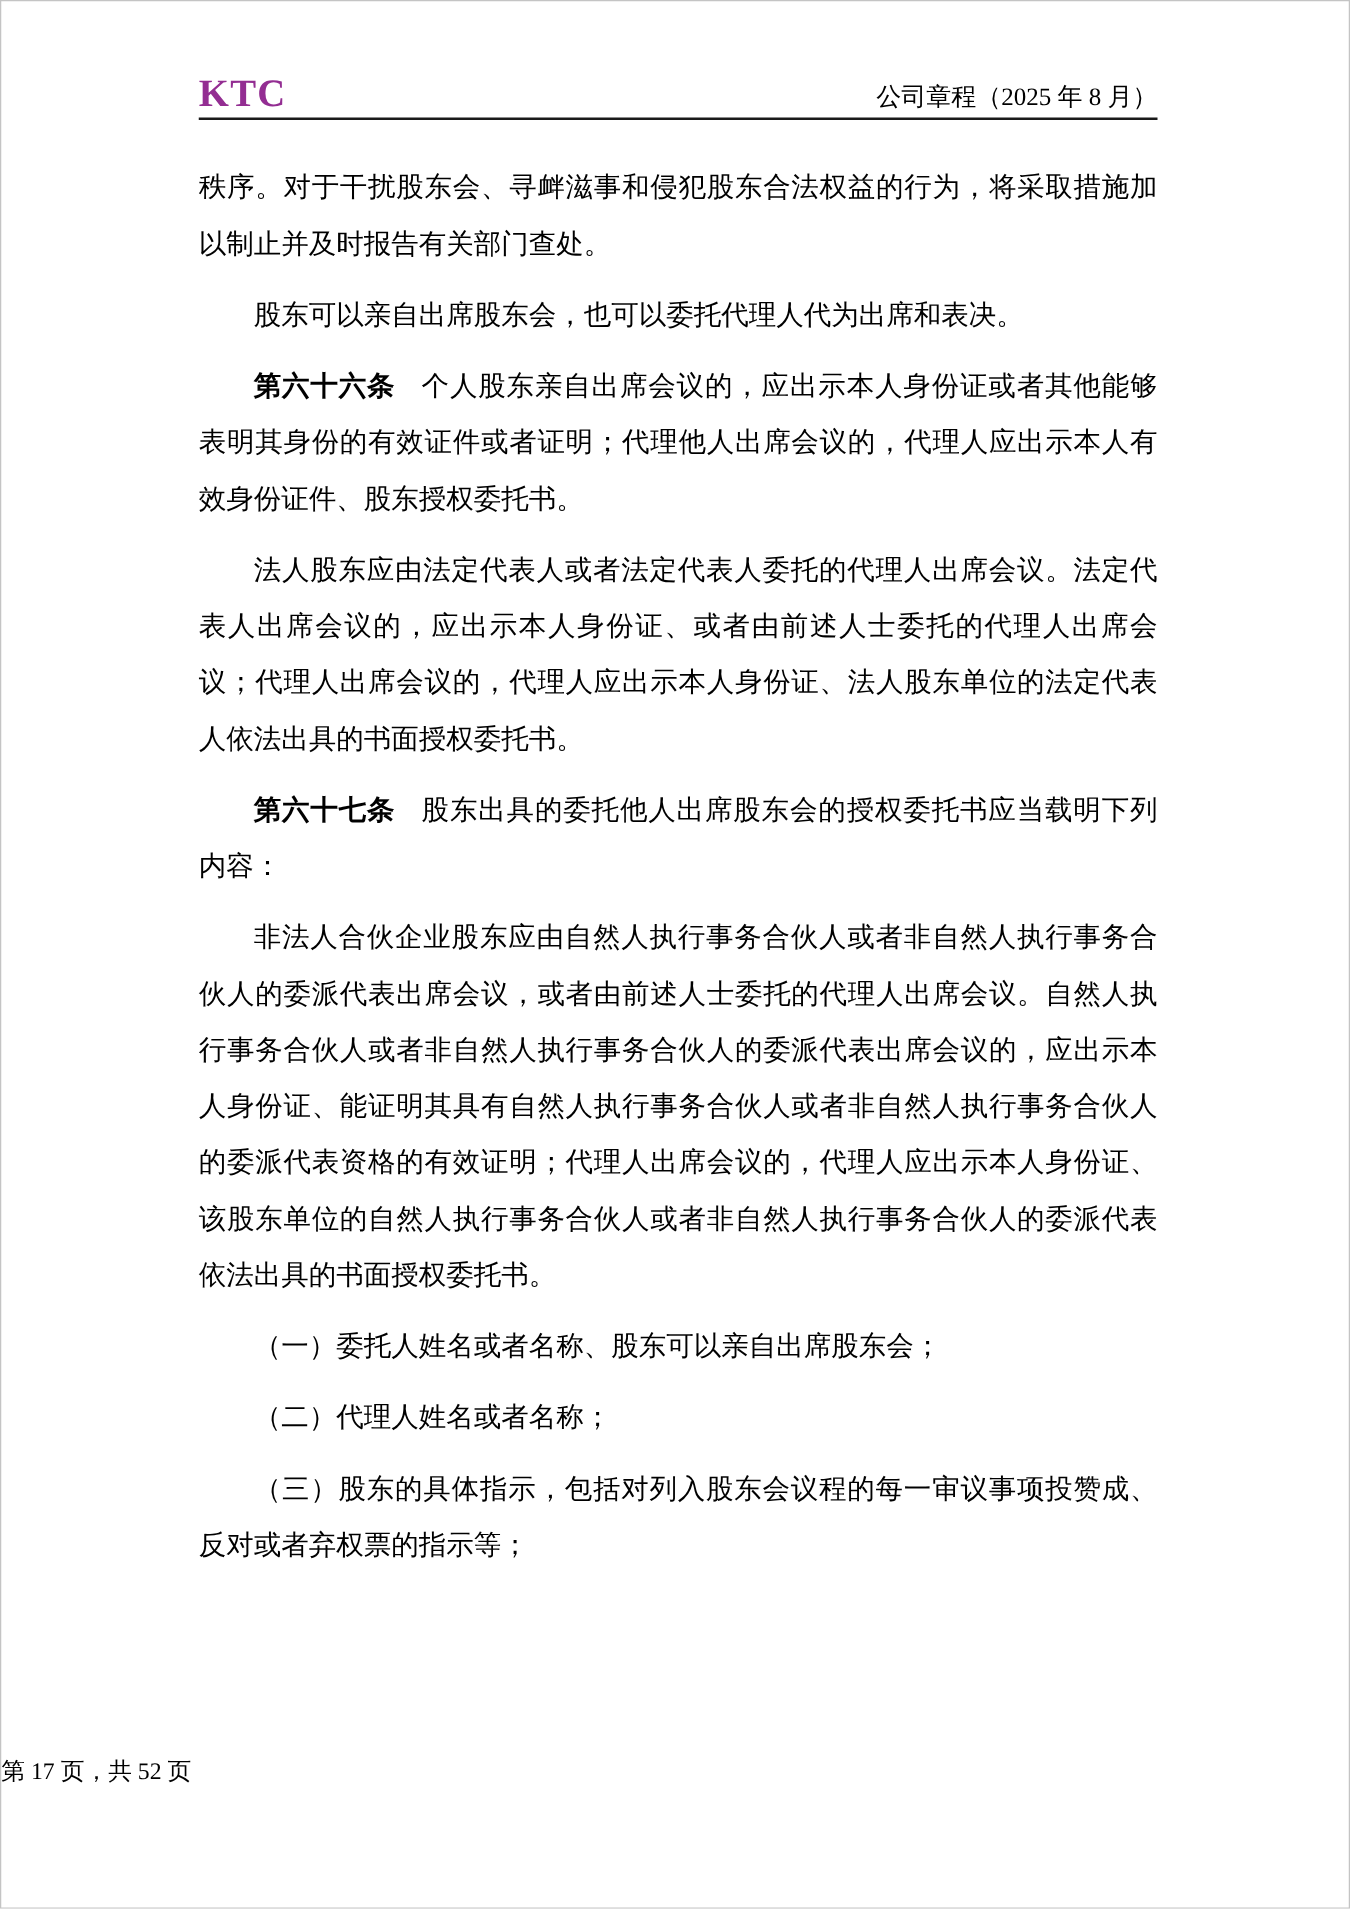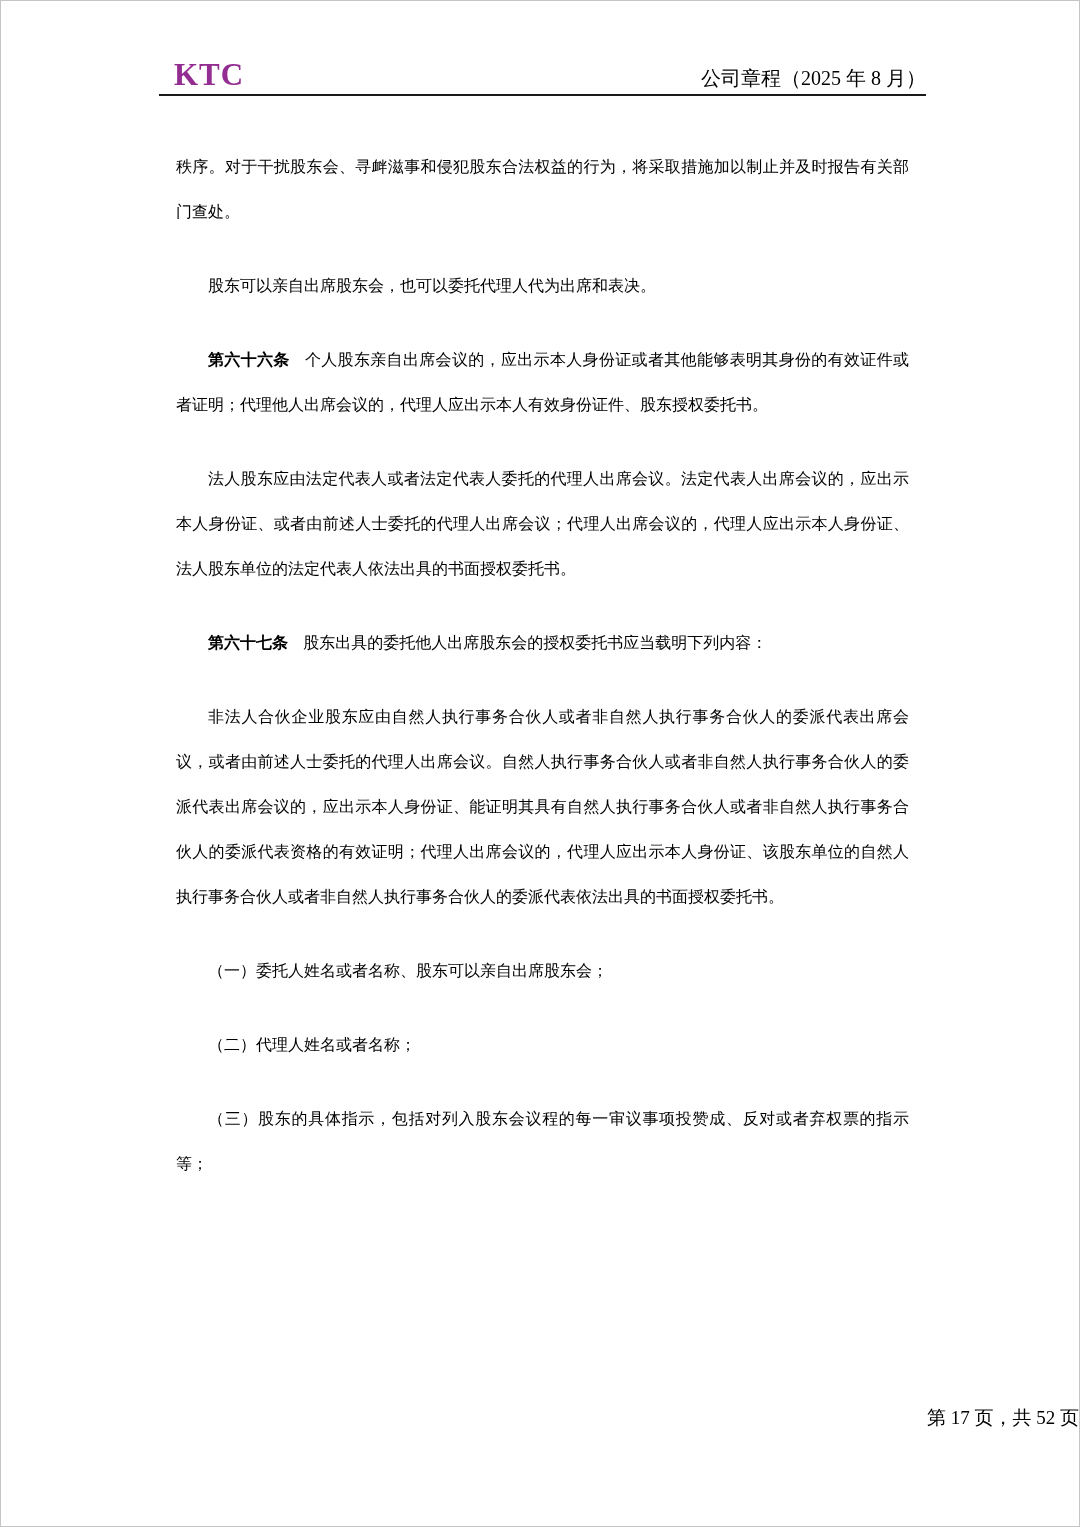--- a/index.html
+++ b/index.html
@@ -24,54 +24,53 @@
     align-items: flex-end;
     border-bottom: 2px solid #1a1a1a;
     padding-bottom: 4px;
   }
   .logo {
     font-size: 31px;
     line-height: 31px;
     font-weight: bold;
     letter-spacing: 1px;
     font-family: "Liberation Serif", "DejaVu Serif", serif;
-    margin-left: 15px;
   }
   .header-title {
     font-size: 20px;
     line-height: 24px;
   }
   .content {
     position: absolute;
     left: 158px;
     right: 153px;
     top: 126px;
   }
   .para {
-    margin: 17px;
+    margin: 0;
     padding-top: 12px;
-    font-size: 16px;
+    font-size: 22px;
     line-height: 45px;
     text-align: justify;
     text-justify: inter-ideograph;
     word-break: break-all;
   }
   .para.first { padding-top: 0; }
   .para.indent { text-indent: 2em; }
   .art-num {
     font-weight: bold;
     font-family: "Liberation Sans", "DejaVu Sans", sans-serif;
     margin-right: 0.95em;
   }
   .footer {
     position: absolute;
     left: 0;
     right: 0;
     top: 1402px;
-    text-align: right;
+    text-align: left;
     font-size: 19px;
     line-height: 30px;
   }
 </style>
 </head>
 <body>
 
 <div class="page">
 
   <div class="header">

